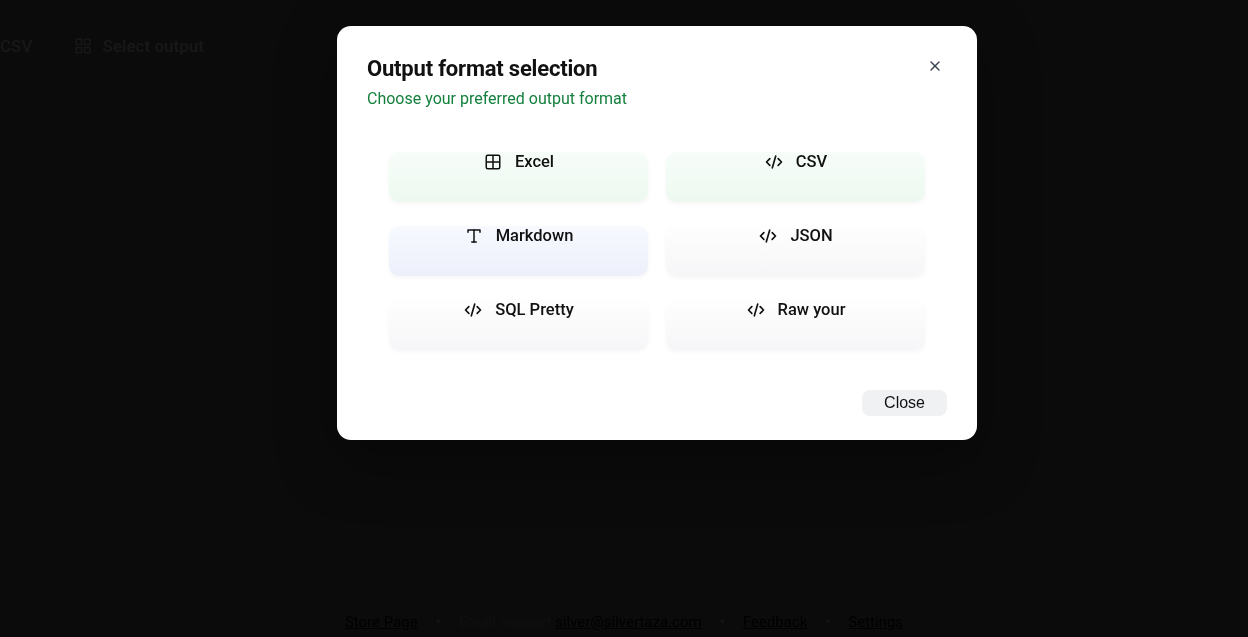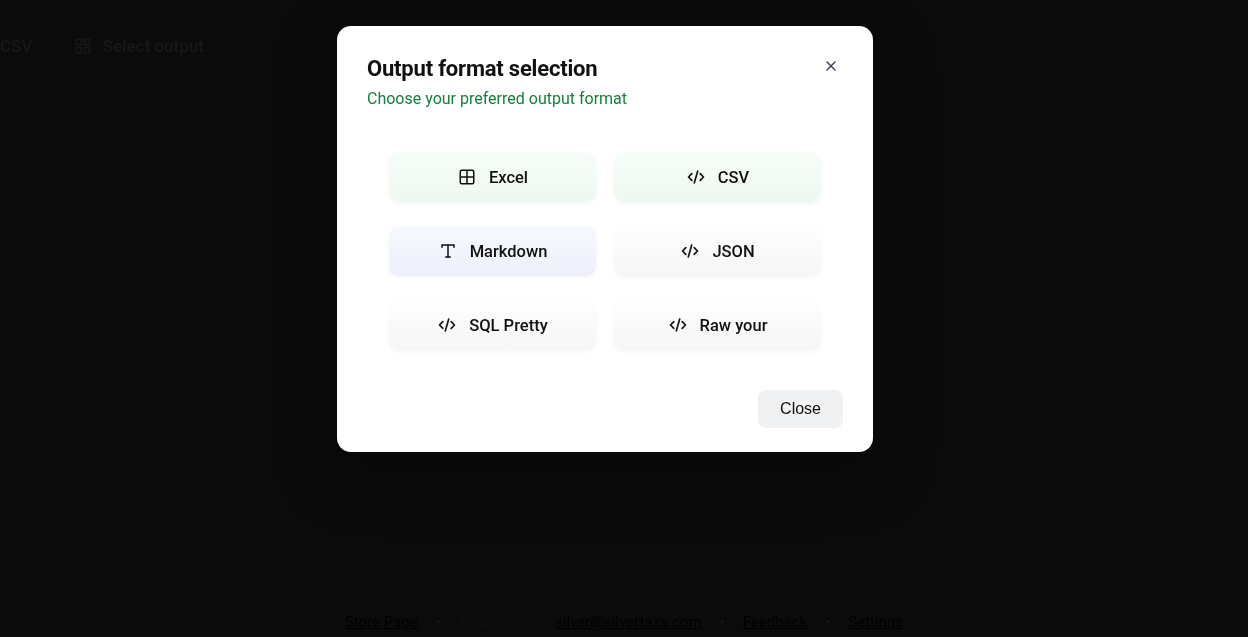--- a/index.html
+++ b/index.html
@@ -43,21 +43,21 @@
     .footer a { color: #000; text-decoration: underline; }
     .footer .dot { color: #333; }
     .footer .email-label { color: #222; }
     .overlay {
       position: absolute;
       inset: 0;
       background: rgba(0,0,0,0.55);
     }
     .modal {
       position: absolute;
-      width: 536px;
+      width: 640px;
       left: 337px;
       top: 26px;
       background: #fff;
       border-radius: 14px;
       box-shadow: 0 20px 60px rgba(0,0,0,0.35);
       padding: 30px 30px 24px 30px;
       display: flex;
       flex-direction: column;
     }
     .modal-header { position: relative; margin-bottom: 14px; }
@@ -86,21 +86,21 @@
       display: grid;
       grid-template-columns: 1fr 1fr;
       column-gap: 18px;
       row-gap: 24px;
       padding: 0 22px;
     }
     .option {
       height: 50px;
       border-radius: 10px;
       display: flex;
-      align-items: center;
+      align-items: flex-start;
       justify-content: center;
       gap: 12px;
       font-size: 16.5px;
       color: #111;
       font-weight: 500;
       cursor: pointer;
       box-shadow: 0 2px 4px rgba(0,0,0,0.04);
     }
     .tint-green {
       background: linear-gradient(180deg, #f7fdf9 0%, #edf9f0 100%);
@@ -122,21 +122,21 @@
       display: flex;
       justify-content: flex-end;
     }
     .close-btn {
       background: #eff1f3;
       color: #111;
       font-size: 16px;
       font-weight: 500;
       border: none;
       border-radius: 8px;
-      padding: 10px 22px;
+      padding: 4px 22px;
       cursor: pointer;
     }
   </style>
 </head>
 <body>
 
 <div class="backdrop">
   <div class="toolbar">
     <div class="toolbar-item">
       <span>CSV</span>

